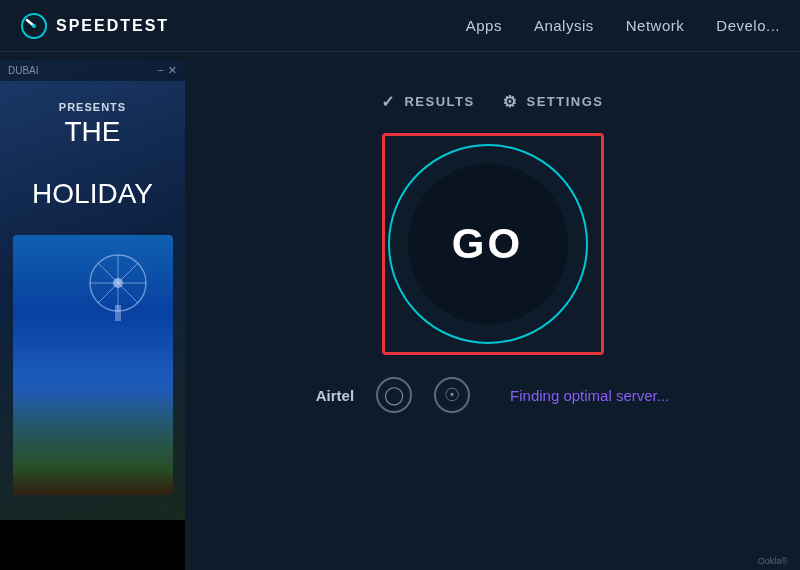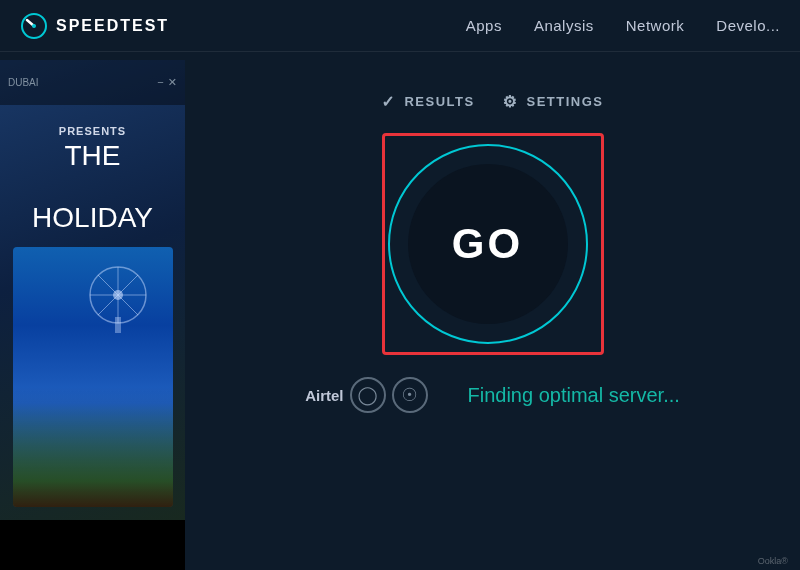--- a/index.html
+++ b/index.html
@@ -135,21 +135,21 @@
       align-items: center;
       justify-content: center;
       gap: 40px;
       margin-top: 28px;
       width: 100%;
       padding: 0 20px;
     }
     .bottom-left {
       display: flex;
       align-items: center;
-      gap: 6px;
+      gap: 22px;
       justify-content: space-between;
     }
     .provider-name {
       color: #c0c8d8;
       font-size: 15px;
       font-weight: 600;
     }
     .circle-icon {
       width: 36px;
       height: 36px;
@@ -160,22 +160,22 @@
       justify-content: center;
       color: #7a8a9a;
       font-size: 18px;
     }
     .bottom-right {
       display: flex;
       align-items: center;
       gap: 12px;
     }
     .server-status {
-      color: #14b8a6;
-      font-size: 20px;
+      color: #8b5cf6;
+      font-size: 15px;
     }
 
     
     .ad-panel {
       position: absolute;
       left: 0;
       top: 60px;
       width: 185px;
       height: 510px;
       background: linear-gradient(160deg, #1a3a6a 0%, #0d2040 40%, #1a2a1a 100%);
@@ -184,21 +184,21 @@
       flex-direction: direction;
       flex-direction: column;
       align-items: center;
     }
     .ad-top-bar {
       width: 100%;
       background: rgba(0,0,0,0.4);
       display: flex;
       align-items: center;
       justify-content: space-between;
-      padding: 16px 8px;
+      padding: 4px 8px;
     }
     .ad-label {
       font-size: 10px;
       color: #8090a0;
     }
     .ad-controls {
       display: flex;
       gap: 4px;
       font-size: 11px;
       color: #8090a0;

